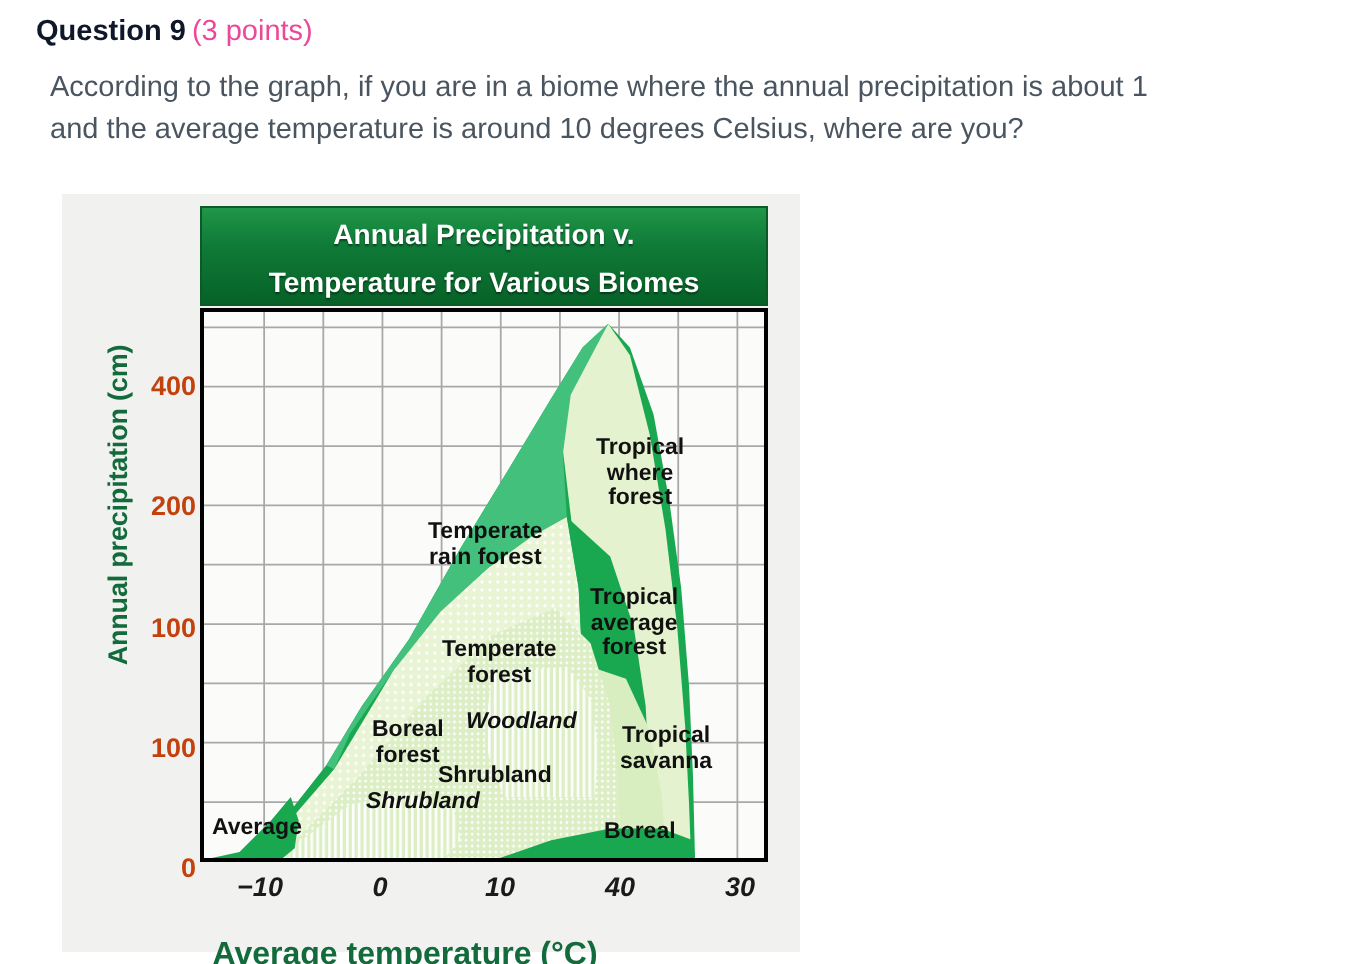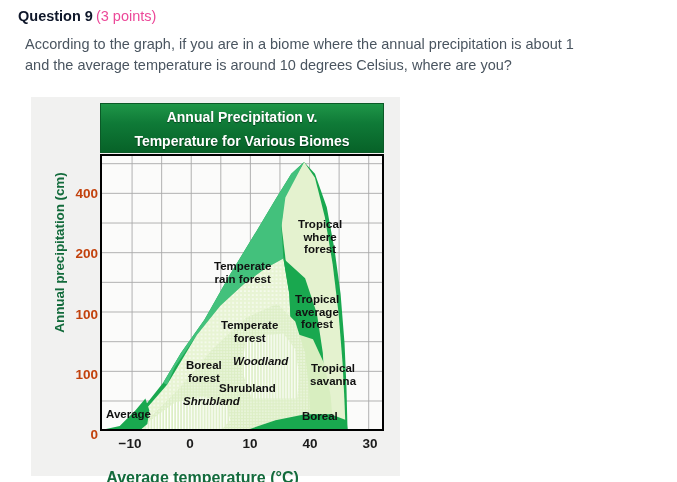--- a/index.html
+++ b/index.html
@@ -90,20 +90,21 @@
     transform: translateY(-50%);
   }
 
   
   .x-ticks {
     position: absolute;
     left: 69px;
     top: 339px;
     width: 284px;
     height: 20px;
+    font-style: italic;
   }
   .x-ticks span {
     position: absolute;
     font-size: 13.5px;
     font-weight: bold;
     color: #1b1b1b;
     transform: translateX(-50%);
   }
 
   .x-axis-title {

